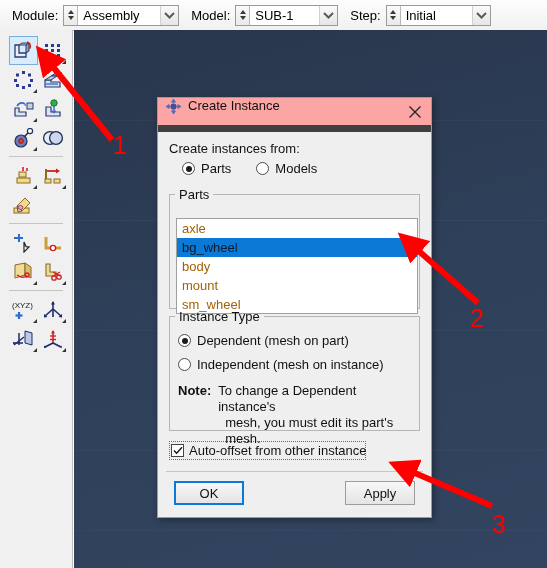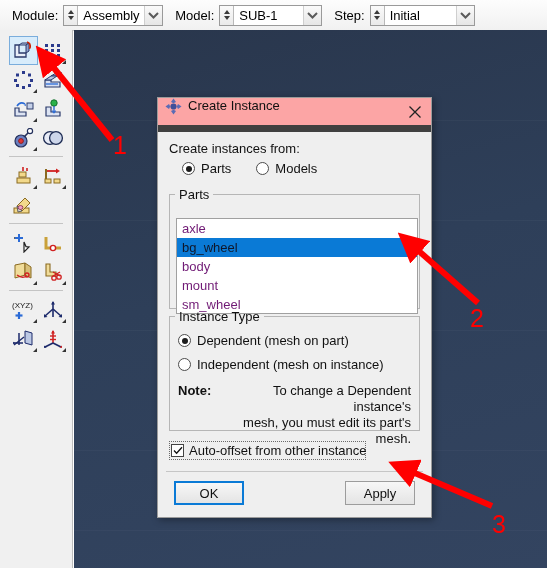--- a/index.html
+++ b/index.html
@@ -39,21 +39,21 @@
     flex:1 1 auto;font-size:13px;color:#000;padding-left:5px;
     overflow:hidden;white-space:nowrap;
   }
   .combo .carrow{
     width:17px;height:19px;flex:0 0 auto;
     border-left:1px solid #cfcfcf;
     background:linear-gradient(to bottom,#fafafa,#e6e6e6);
     display:flex;align-items:center;justify-content:center;
   }
   .combo .carrow svg{display:block;}
-  #combo-module{width:100px;margin-right:0;}
+  #combo-module{width:116px;margin-right:0;}
   #combo-model{width:103px;}
   #combo-step{width:105px;}
 
   
   #toolbar{
     position:absolute;left:0;top:30px;width:73px;height:538px;
     background:#f0f0f0;border-right:1px solid #bdbdbd;
     box-sizing:border-box;
   }
   #toolbar .tb-inner{
@@ -130,27 +130,27 @@
     font-size:13px;color:#111;padding:0 4px;margin-left:5px;
   }
 
   #parts-group{margin-top:11px;height:122px;}
   #parts-list{
     position:absolute;left:6px;top:16px;width:242px;height:96px;
     background:#fff;border:1px solid #a0a0a0;box-sizing:border-box;
     overflow:hidden;
   }
   .part-item{
-    height:19px;line-height:19px;font-size:13px;color:#701a75;padding-left:5px;
+    height:19px;line-height:19px;font-size:13px;color:#a16207;padding-left:5px;
     white-space:nowrap;
   }
   .part-item.sel{background:#0a7ad6;color:#0f172a;}
 
   #instance-group{height:122px;padding:0 0 0 0;}
-  #instance-group .ig-pad{padding:2px 8px 0 8px;text-align:right;}
+  #instance-group .ig-pad{padding:2px 8px 0 8px;}
   .note-row{display:flex;margin-top:11px;}
   .note-bold{font-size:13px;font-weight:bold;color:#111;flex:0 0 auto;}
   .note-txt{font-size:13px;color:#111;margin-left:7px;line-height:16px;}
 
   #autooffset-row{
     display:flex;align-items:center;margin-top:10px;margin-left:11px;
     border:1px dotted #6a6a6a;padding:1px 3px 1px 1px;width:197px;box-sizing:border-box;
   }
   .chk{
     width:13px;height:13px;border:1px solid #444;background:#fff;

